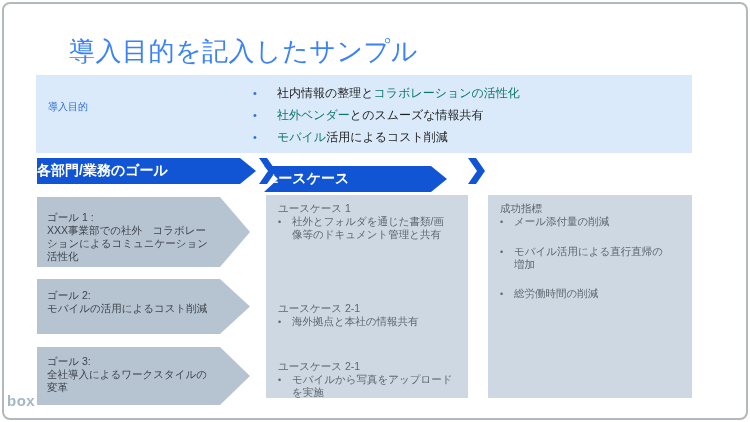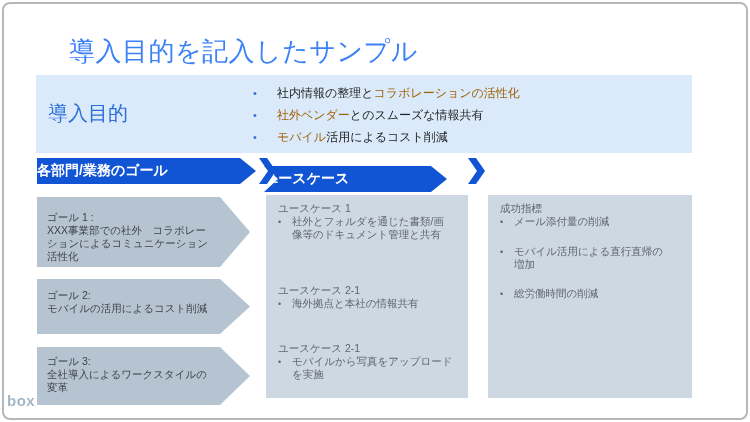--- a/index.html
+++ b/index.html
@@ -10,25 +10,25 @@
   .slide{position:absolute;inset:0;background:#ffffff;}
   .frame{position:absolute;inset:2px;border:2px solid #b3b8bd;border-radius:8px;pointer-events:none;}
 
   .title{
     position:absolute;left:53px;top:18px;margin:16px;
     font-size:26px;font-weight:normal;color:#3b82f6;letter-spacing:0.5px;white-space:nowrap;
   }
 
   
   .purpose{position:absolute;left:36px;top:75px;width:656px;height:78px;background:#daeafa;}
-  .purpose-label{position:absolute;left:12px;top:25px;font-size:20px;color:#2d6fd8;white-space:nowrap;}
+  .purpose-label{position:absolute;left:12px;top:25px;font-size:10px;color:#2d6fd8;white-space:nowrap;}
   .purpose-list{position:absolute;left:217px;top:7px;margin:0;padding:0;list-style:none;}
   .purpose-list li{display:flex;align-items:baseline;height:22px;line-height:22px;font-size:12px;color:#1f1f1f;white-space:nowrap;}
   .pdot{color:#2d6fd8;font-size:11px;width:10px;margin-right:14px;flex:none;}
-  .red{color:#a16207;}
+  .red{color:#0f766e;}
 
   
   .chev{
     position:absolute;top:158px;height:26px;background:#1155d4;color:#ffffff;
     display:flex;align-items:center;
     font-size:14px;font-weight:600;white-space:nowrap;
   }
   .chev-1{left:37px;width:219px;clip-path:polygon(0 0,203px 0,219px 50%,203px 100%,0 100%);}
   .chev-2{left:264px;width:183px;clip-path:polygon(0 0,167px 0,183px 50%,167px 100%,0 100%,14px 50%);margin-top:8px;}
   .chev-3{left:489px;width:199px;clip-path:polygon(0 0,183px 0,199px 50%,183px 100%,0 100%,14px 50%);}
@@ -50,21 +50,21 @@
   .goal-2{top:279px;height:55px;padding-top:10px;}
   .goal-3{top:347px;height:58px;padding-top:8px;}
 
   
   .panel{position:absolute;top:195px;height:203px;background:#cdd8e2;box-sizing:border-box;padding:7px 10px 0 12px;color:#5f666e;}
   .panel-usecases{left:266px;width:202px;}
   .panel-metrics{left:488px;width:204px;}
   .uc-title{font-size:10.5px;line-height:13px;white-space:nowrap;}
   .b-item{display:flex;align-items:baseline;font-size:10.5px;line-height:13px;}
   .b-item .dot{width:8px;margin-right:6px;flex:none;font-size:9px;}
-  .uc-block-1{margin-bottom:43px;}
+  .uc-block-1{margin-bottom:61px;}
   .uc-block-2{margin-bottom:31px;}
   .uc-text{width:162px;}
   .m-heading{font-size:10.5px;line-height:13px;white-space:nowrap;}
   .m-list .b-item{margin-bottom:16px;}
   .m-text{width:152px;}
 
   .box-logo{
     position:absolute;left:7px;top:392px;font-size:15px;font-weight:bold;
     color:#a4b7c6;letter-spacing:0.5px;
   }

